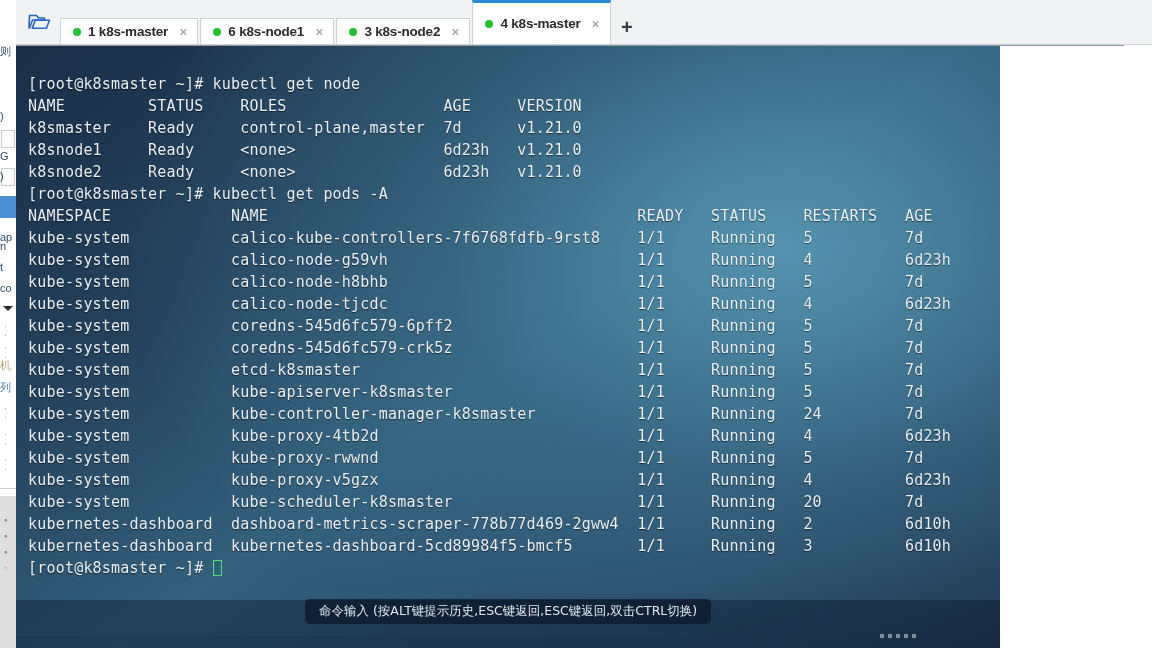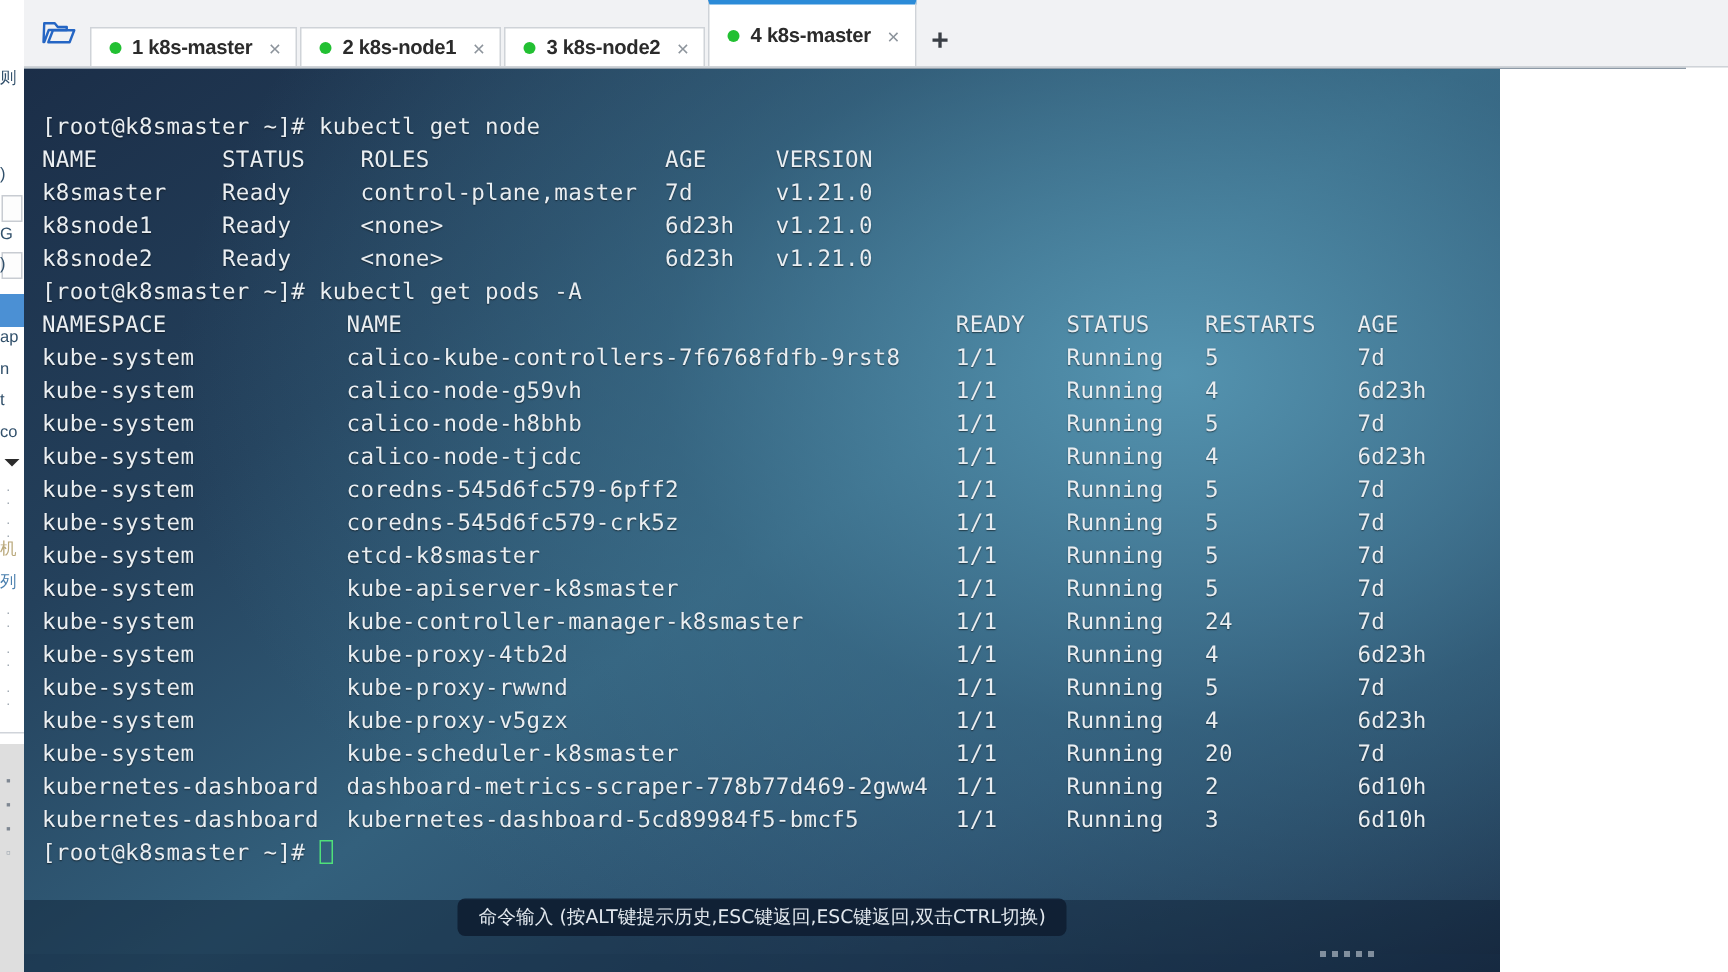--- a/index.html
+++ b/index.html
@@ -262,21 +262,21 @@
 <body>
 
 <div class="left-strip">
   <div class="ls-frag" style="top:44px;">则</div>
   <div class="ls-frag" style="top:110px;">)</div>
   <div class="ls-box" style="top:130px;height:18px;"></div>
   <div class="ls-frag" style="top:150px;">G</div>
   <div class="ls-box" style="top:168px;height:18px;"></div>
   <div class="ls-frag" style="top:170px;">)</div>
   <div class="ls-sel" style="top:196px;height:22px;"></div>
-  <div class="ls-frag" style="top:219px;">ap</div>
+  <div class="ls-frag" style="top:231px;">ap</div>
   <div class="ls-frag" style="top:240px;">n</div>
   <div class="ls-frag" style="top:261px;">t</div>
   <div class="ls-frag" style="top:282px;">co</div>
   <div class="ls-caret" style="top:306px;"></div>
   <div class="ls-dots" style="top:322px;">· ·</div>
   <div class="ls-dots" style="top:344px;">· ·</div>
   <div class="ls-frag" style="top:358px;color:#b9a87a;">机</div>
   <div class="ls-frag" style="top:380px;color:#4a7fae;">列</div>
   <div class="ls-dots" style="top:404px;">· ·</div>
   <div class="ls-dots" style="top:430px;">· ·</div>
@@ -300,21 +300,21 @@
     </div>
 
     <div class="tab">
       <span class="dot"></span>
       <span class="label">1 k8s-master</span>
       <span class="xclose">×</span>
     </div>
 
     <div class="tab">
       <span class="dot"></span>
-      <span class="label">2 k8s-node1</span>
+      <span class="label">6 k8s-node1</span>
       <span class="xclose">×</span>
     </div>
 
     <div class="tab">
       <span class="dot"></span>
       <span class="label">3 k8s-node2</span>
       <span class="xclose">×</span>
     </div>
 
     <div class="tab active">

